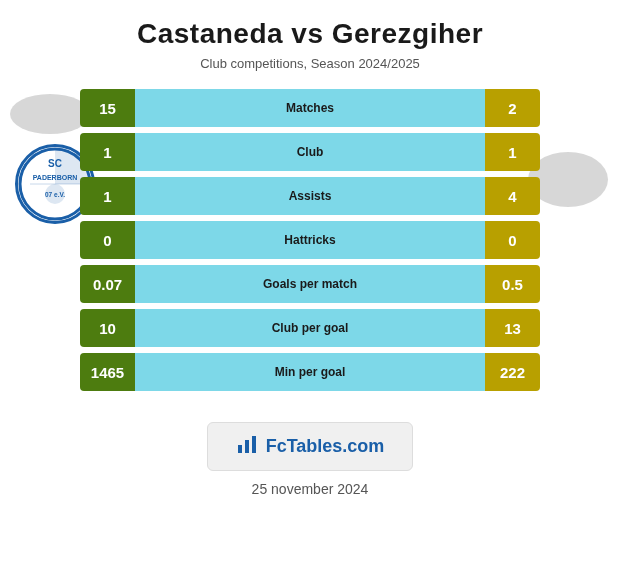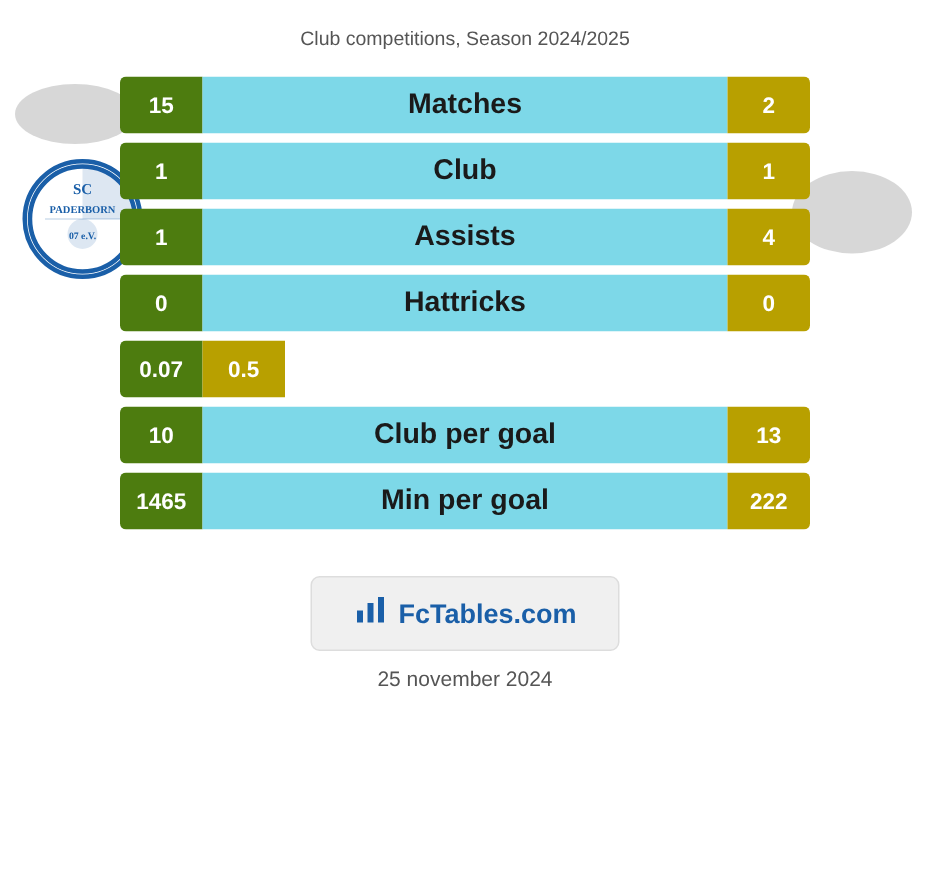--- a/index.html
+++ b/index.html
@@ -44,21 +44,20 @@
     
     .logo-left {
       position: absolute;
       left: -10px;
       top: 50px;
       width: 90px;
       height: 90px;
       display: flex;
       align-items: center;
       justify-content: center;
-      font-family: Liberation Serif, serif;
     }
 
     .logo-right {
       position: absolute;
       right: -10px;
       top: 55px;
       width: 85px;
       height: 70px;
       display: flex;
       align-items: center;
@@ -132,21 +131,21 @@
     }
 
     .center-label {
       background: #7dd8e8;
       flex: 1;
       display: flex;
       align-items: center;
       justify-content: center;
       color: #1a1a1a;
       font-weight: bold;
-      font-size: 19px;
+      font-size: 12px;
     }
 
     .right-val {
       background: #b8a000;
       display: flex;
       align-items: center;
       justify-content: center;
       color: #fff;
       font-weight: bold;
       font-size: 15px;
@@ -191,20 +190,21 @@
     .date-text {
       font-size: 14px;
       color: #555;
     }
   </style>
 </head>
 <body>
 
 <div class="page-wrapper">
 
+  <h1 class="match-title">Castaneda vs Gerezgiher</h1>
   <p class="match-subtitle">Club competitions, Season 2024/2025</p>
 
   <div class="stats-area">
 
     <div class="logo-left">
       <div class="paderborn-circle">
         <svg width="74" height="74" viewBox="0 0 74 74">
 
           <circle cx="37" cy="37" r="35" fill="white" stroke="#1a5fa8" stroke-width="3"></circle>
 
@@ -254,20 +254,21 @@
         <div class="stat-row">
           <div class="stat-bar">
             <div class="left-val">0</div>
             <div class="center-label">Hattricks</div>
             <div class="right-val">0</div>
           </div>
         </div>
         <div class="stat-row">
           <div class="stat-bar">
             <div class="left-val">0.07</div>
+            <div class="center-label">Goals per match</div>
             <div class="right-val">0.5</div>
           </div>
         </div>
         <div class="stat-row">
           <div class="stat-bar">
             <div class="left-val">10</div>
             <div class="center-label">Club per goal</div>
             <div class="right-val">13</div>
           </div>
         </div>

